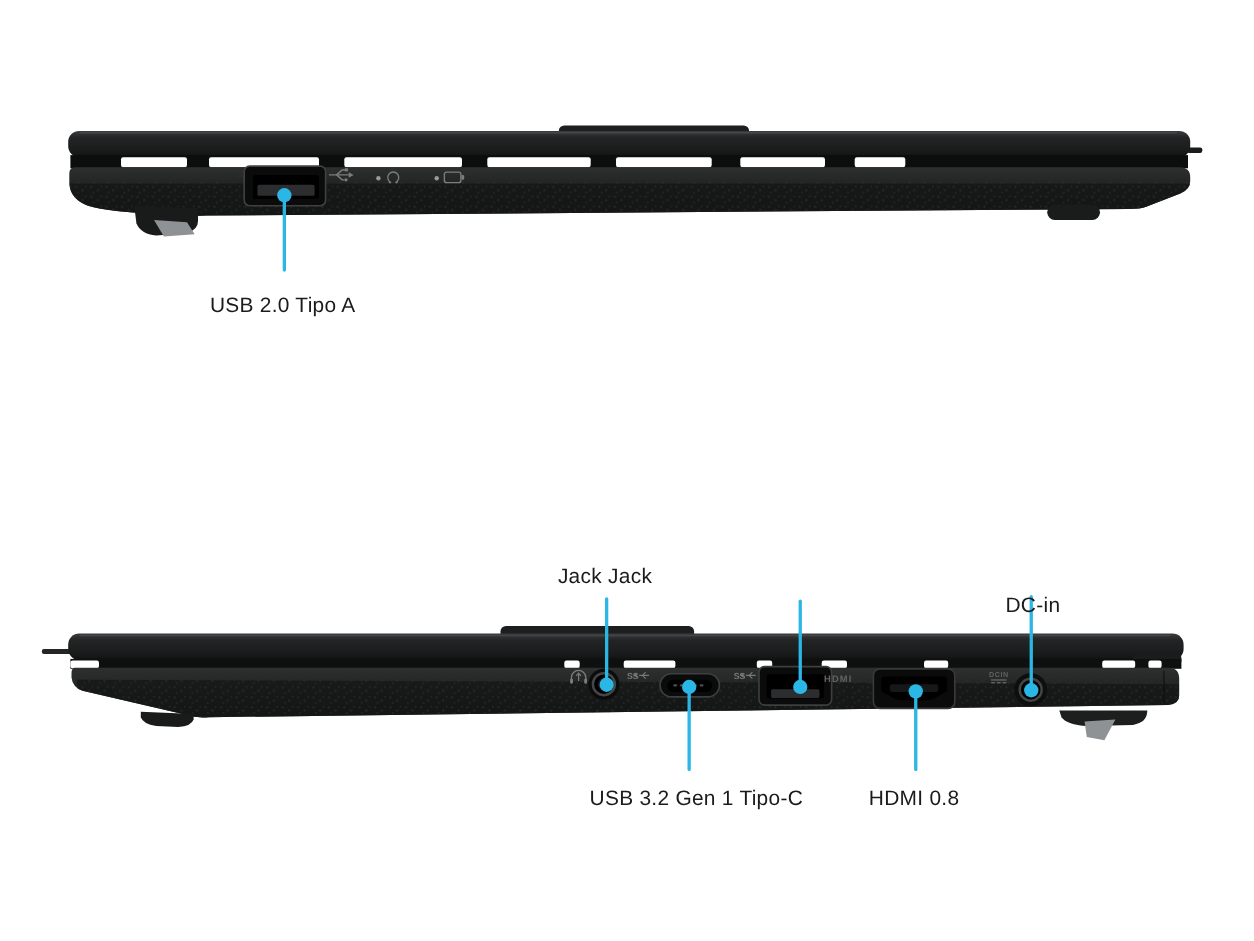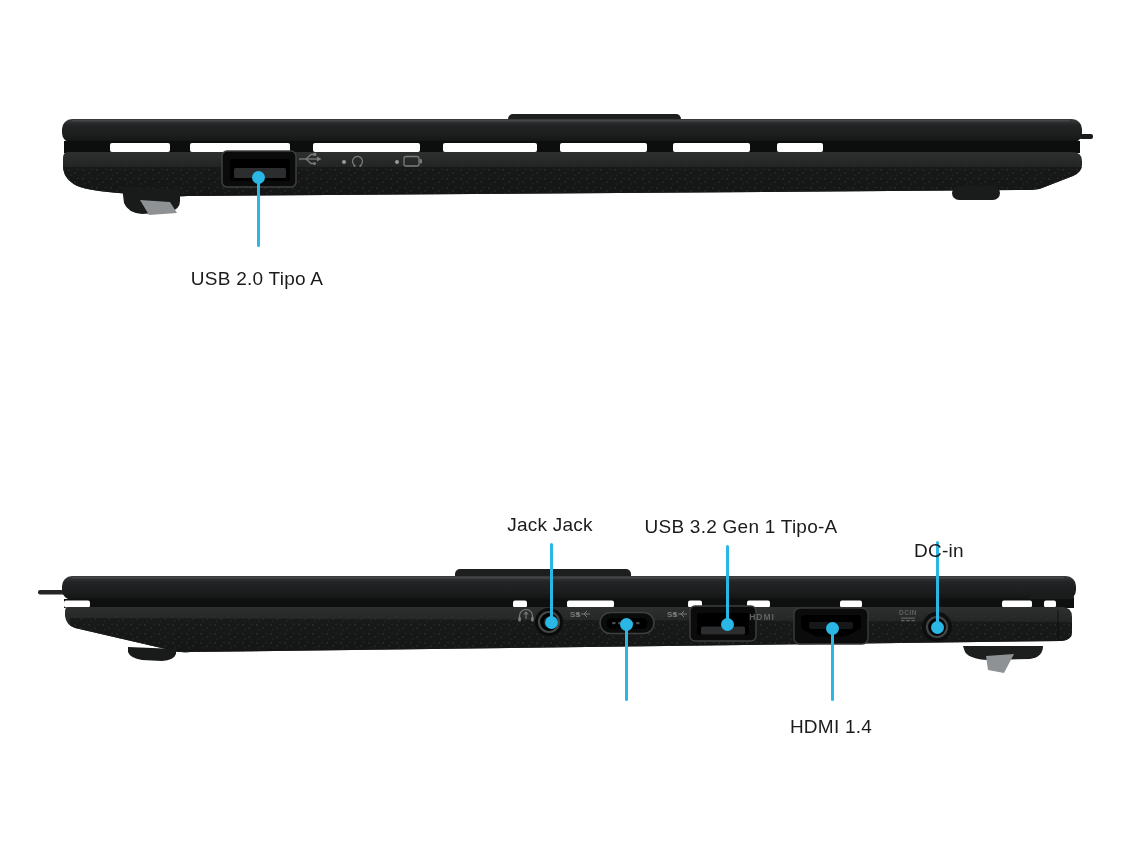--- a/index.html
+++ b/index.html
@@ -239,26 +239,26 @@
       <circle cx="907" cy="67" r="4.5" fill="#000000" stroke="#272828" stroke-width="1.2"></circle>
     </g>
   </svg>
 
   <div class="callout-line" style="left:549.5px;top:543px;height:78px;"></div>
   <div class="callout-dot" style="left:544.5px;top:615.5px;"></div>
   <div class="port-label" style="left:550px;top:514px;">Jack Jack</div>
 
   <div class="callout-line" style="left:725.5px;top:545px;height:79px;"></div>
   <div class="callout-dot" style="left:720.5px;top:617.5px;"></div>
-  <div class="port-label" style="left:741px;top:516px;">USB 3.2 Gen 1 Tipo-A</div>
 
   <div class="callout-line" style="left:935.5px;top:541px;height:86px;"></div>
   <div class="callout-dot" style="left:930.5px;top:620.5px;"></div>
   <div class="port-label" style="left:939px;top:540px;">DC-in</div>
 
   <div class="callout-line" style="left:624.5px;top:624px;height:77px;"></div>
   <div class="callout-dot" style="left:619.5px;top:617.5px;"></div>
+  <div class="port-label" style="left:633px;top:716px;">USB 3.2 Gen 1 Tipo-C</div>
 
   <div class="callout-line" style="left:830.5px;top:628px;height:73px;"></div>
   <div class="callout-dot" style="left:825.5px;top:621.5px;"></div>
-  <div class="port-label" style="left:831px;top:716px;">HDMI 1.4</div>
+  <div class="port-label" style="left:831px;top:716px;">HDMI 0.8</div>
 
 </div>
 
 </body></html>

